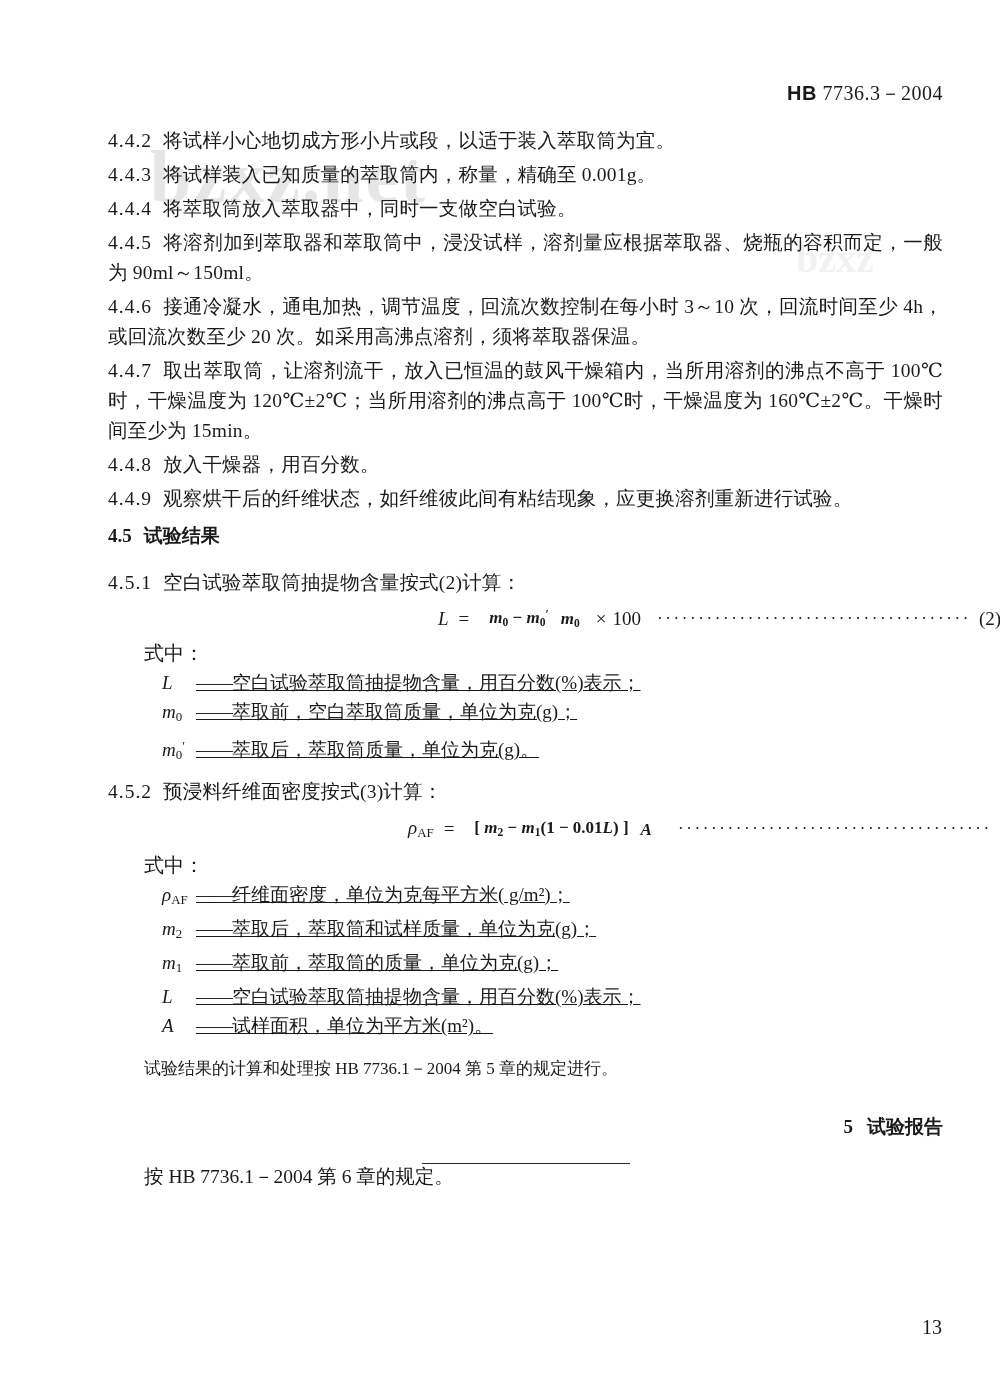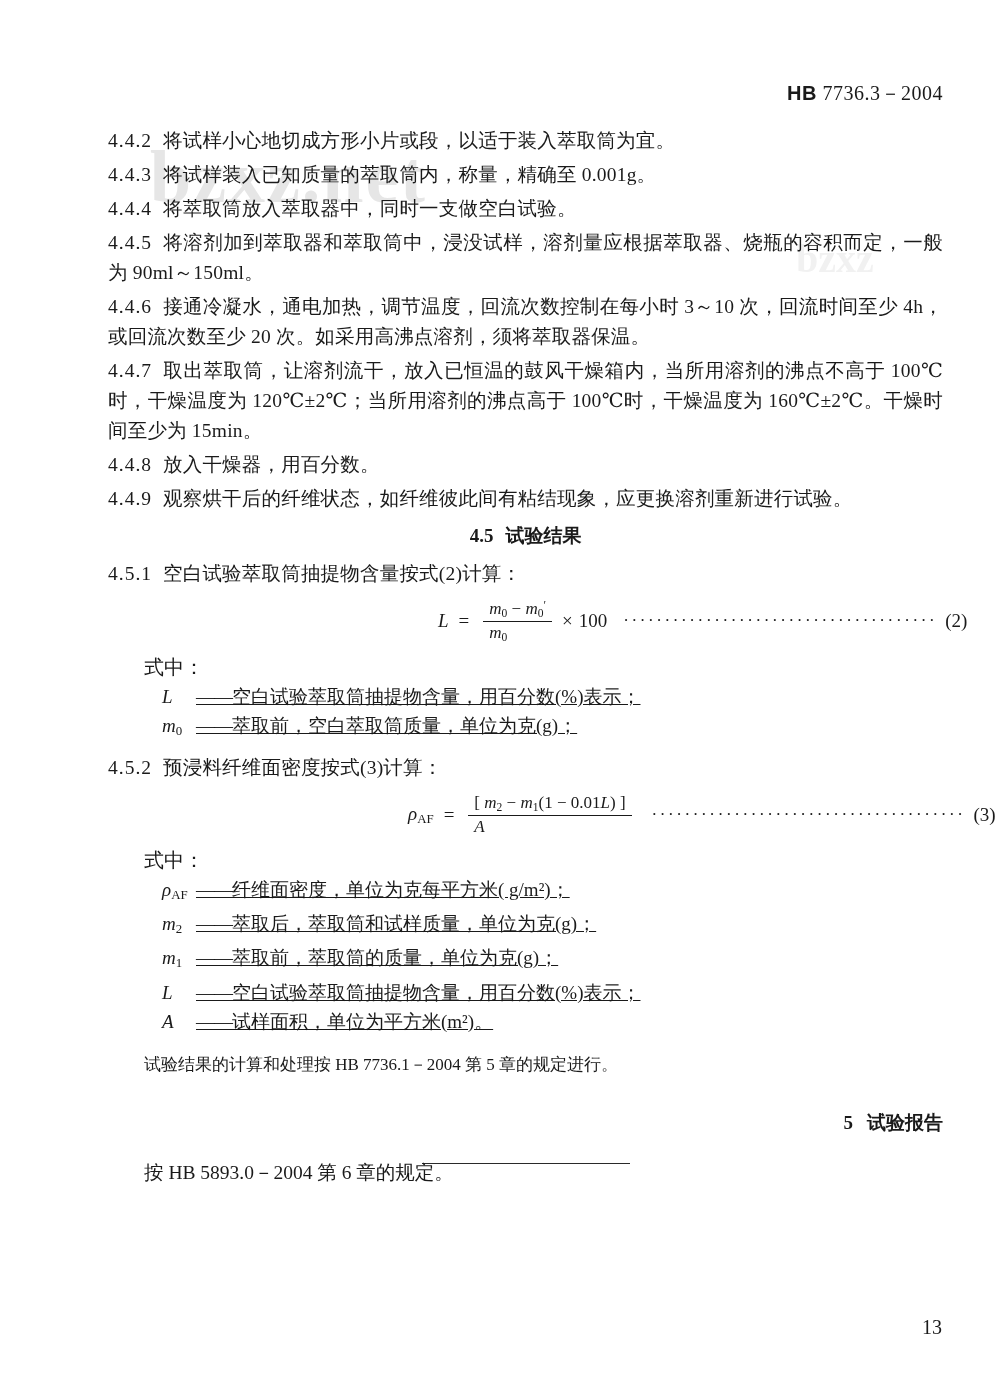--- a/index.html
+++ b/index.html
@@ -80,24 +80,23 @@
     font-family: "Liberation Serif", serif;
     margin-right: 11px;
     letter-spacing: 1px;
   }
   .num-wide { margin-right: 16px; }
   .sec-head {
     font-family: "DejaVu Sans", "Liberation Sans", sans-serif;
     font-weight: bold;
     font-size: 19px;
     line-height: 30px;
-    margin: 6px 0 8px 0;
-    position: relative;
-    z-index: 2;
-    text-align: center;
+    margin: 6px 0 17px 0;
+    position: relative;
+    z-index: 2;
   }
   .sec-head .sec-num {
     font-family: "Liberation Serif", serif;
     margin-right: 12px;
   }
   .sec-head-5 {
     font-family: "DejaVu Sans", "Liberation Sans", sans-serif;
     font-weight: bold;
     font-size: 19px;
     margin: 30px 0 0 -4px;
@@ -122,23 +121,25 @@
   .formula-body {
     display: flex;
     align-items: center;
     margin-left: 330px;
     white-space: nowrap;
   }
   .var { font-style: italic; font-family: "Liberation Serif", serif; }
   .eq { margin: 0 10px; }
   .frac {
     display: inline-flex;
-    flex-direction: column;
+    flex-direction: row;
+    align-items: center;
     vertical-align: middle;
     margin: 0 4px;
+    font-weight: bold;
   }
   .frac .top {
     padding: 0 6px 1px 6px;
     font-size: 17px;
     white-space: nowrap;
   }
   .frac .bar {
     width: 100%;
     border-top: 1.3px solid #1a1a1a;
   }
@@ -292,20 +293,23 @@
     <div class="shiz indent1">式中：</div>
 
     <div class="def-line indent-def">
       <span class="def-sym">L</span><span class="dash">——</span><span>空白试验萃取筒抽提物含量，用百分数(%)表示；</span>
     </div>
 
     <div class="def-line indent-def">
       <span class="def-sym"><span class="var">m</span><sub>0</sub></span><span class="dash">——</span><span>萃取前，空白萃取筒质量，单位为克(g)；</span>
     </div>
 
+    <div class="def-line indent-def">
+      <span class="def-sym"><span class="var">m</span><sub>0</sub><sup>′</sup></span><span class="dash">——</span><span>萃取后，萃取筒质量，单位为克(g)。</span>
+    </div>
 
     <p class="para" style="margin-top:8px;">
       <span class="num">4.5.2</span><span>预浸料纤维面密度按式(3)计算：</span>
     </p>
 
     <div class="formula-row formula2">
       <div class="formula-body">
         <span class="var"><span>ρ</span><sub>AF</sub></span>
         <span class="eq">=</span>
         <span class="frac">
@@ -347,21 +351,21 @@
     <div class="def-line indent-def">
       <span class="def-sym">A</span><span class="dash">——</span><span>试样面积，单位为平方米(m²)。</span>
     </div>
 
     <div class="tail-para">试验结果的计算和处理按 HB 7736.1－2004 第 5 章的规定进行。</div>
 
     <div class="sec-head-5">
       <span class="sec-num">5</span><span>试验报告</span>
     </div>
 
-    <div class="tail-para-5">按 HB 5893.0－2004 第 6 章的规定。</div>
+    <div class="tail-para-5">按 HB 7736.1－2004 第 6 章的规定。</div>
 
   </div>
 
   <div class="rule"></div>
 
   <div class="pageno">13</div>
 
 </div>
 
 </body></html>

